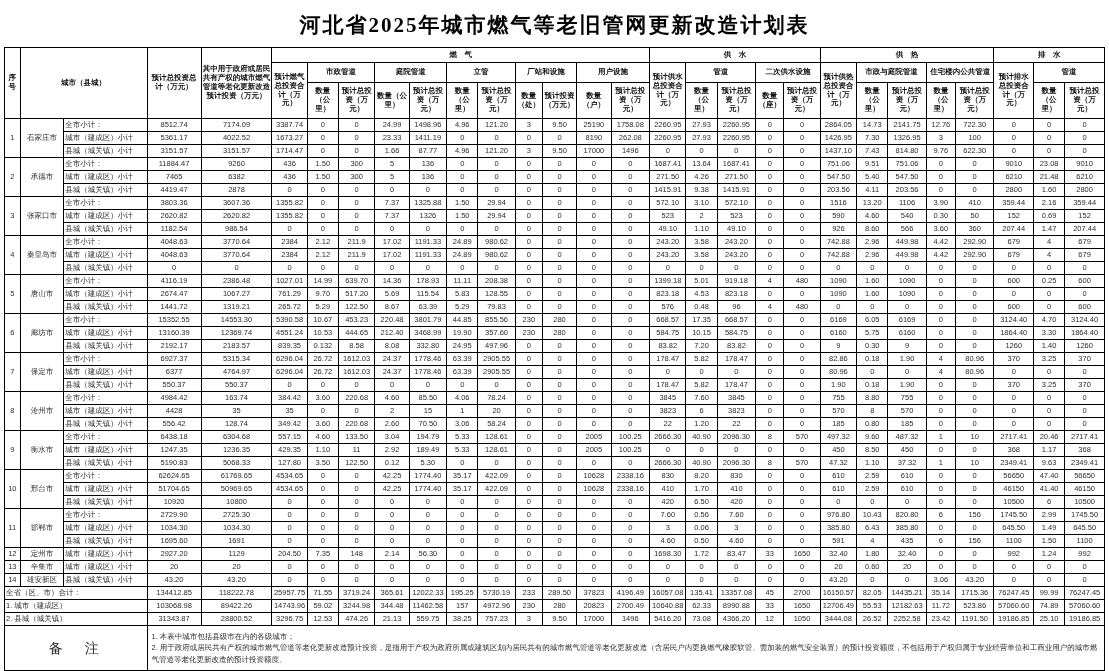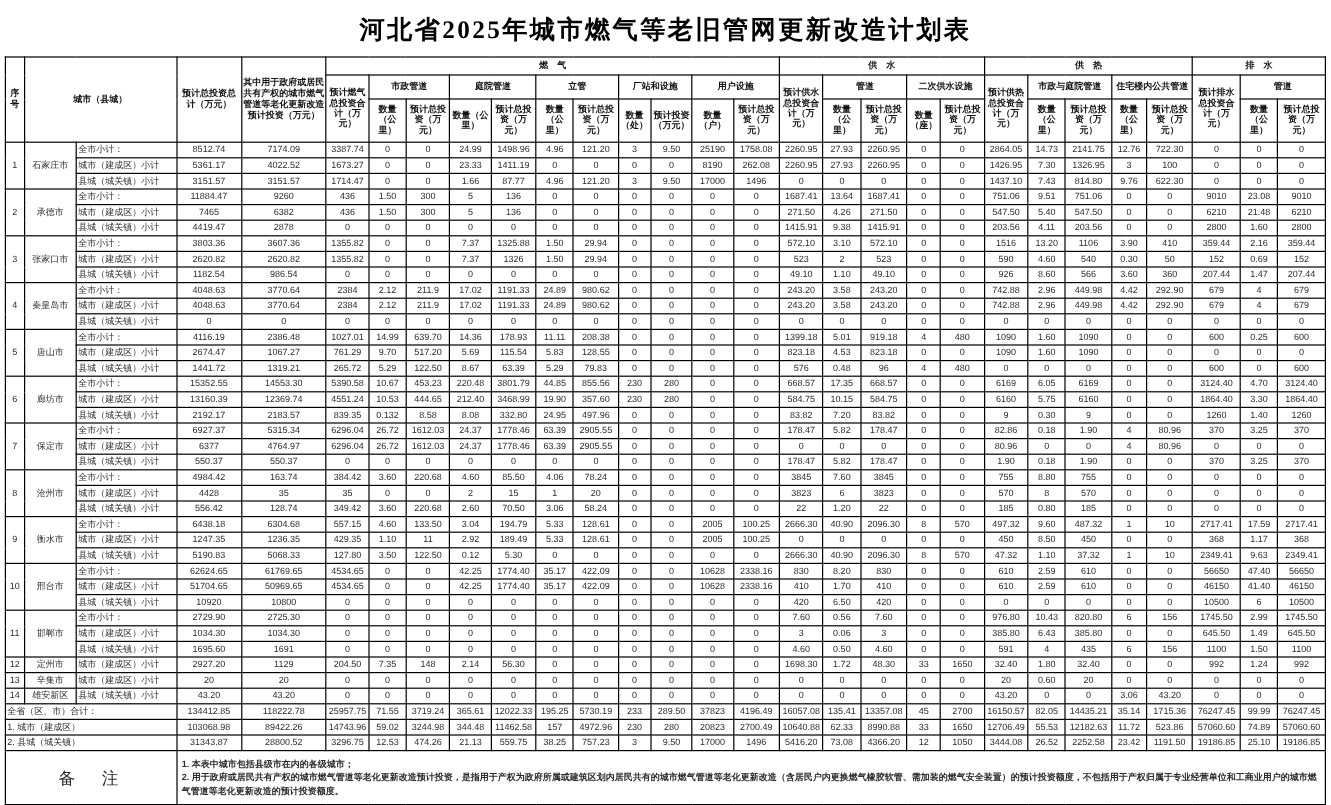--- a/index.html
+++ b/index.html
@@ -13,21 +13,21 @@
         vertical-align:middle;padding:0 1px;overflow:hidden;word-break:break-all;color:#2b2b2b;}
   thead th{font-weight:bold;color:#111;padding:1px;margin-top:14px;}
   tbody tr{height:13px;}
   thead tr.h1{height:15px;}
   thead tr.h2{height:20px;}
   thead tr.h3{height:36px;}
   td.lbl{text-align:left;white-space:nowrap;}
   td.num{font-size:7.5px;}
   tr.total td{font-weight:normal;}
   td.notes-label{font-size:14px;letter-spacing:4px;}
-  td.notes-body{text-align:left;padding:2px 4px;font-weight:bold;}
+  td.notes-body{text-align:left;padding:2px 4px;}
   td.notes-body div{font-size:7.5px;line-height:1.5;text-align:left;word-break:break-all;}
   .city-col{white-space:normal;}
 </style>
 </head>
 <body>
 
 <div class="page">
   <div class="title">河北省2025年城市燃气等老旧管网更新改造计划表</div>
   <table id="plan-table">
     <colgroup>
@@ -845,21 +845,21 @@
           <td class="num">40.90</td>
           <td class="num">2096.30</td>
           <td class="num">8</td>
           <td class="num">570</td>
           <td class="num">497.32</td>
           <td class="num">9.60</td>
           <td class="num">487.32</td>
           <td class="num">1</td>
           <td class="num">10</td>
           <td class="num">2717.41</td>
-          <td class="num">17.59</td>
+          <td class="num">20.46</td>
           <td class="num">2717.41</td>
         </tr>
         <tr>
           <td class="lbl">城市（建成区）小计</td>
           <td class="num">1247.35</td>
           <td class="num">1236.35</td>
           <td class="num">429.35</td>
           <td class="num">1.10</td>
           <td class="num">11</td>
           <td class="num">2.92</td>
@@ -1103,21 +1103,21 @@
           <td class="num">2.14</td>
           <td class="num">56.30</td>
           <td class="num">0</td>
           <td class="num">0</td>
           <td class="num">0</td>
           <td class="num">0</td>
           <td class="num">0</td>
           <td class="num">0</td>
           <td class="num">1698.30</td>
           <td class="num">1.72</td>
-          <td class="num">48.30</td>
+          <td class="num">83.47</td>
           <td class="num">33</td>
           <td class="num">1650</td>
           <td class="num">32.40</td>
           <td class="num">1.80</td>
           <td class="num">32.40</td>
           <td class="num">0</td>
           <td class="num">0</td>
           <td class="num">992</td>
           <td class="num">1.24</td>
           <td class="num">992</td>

